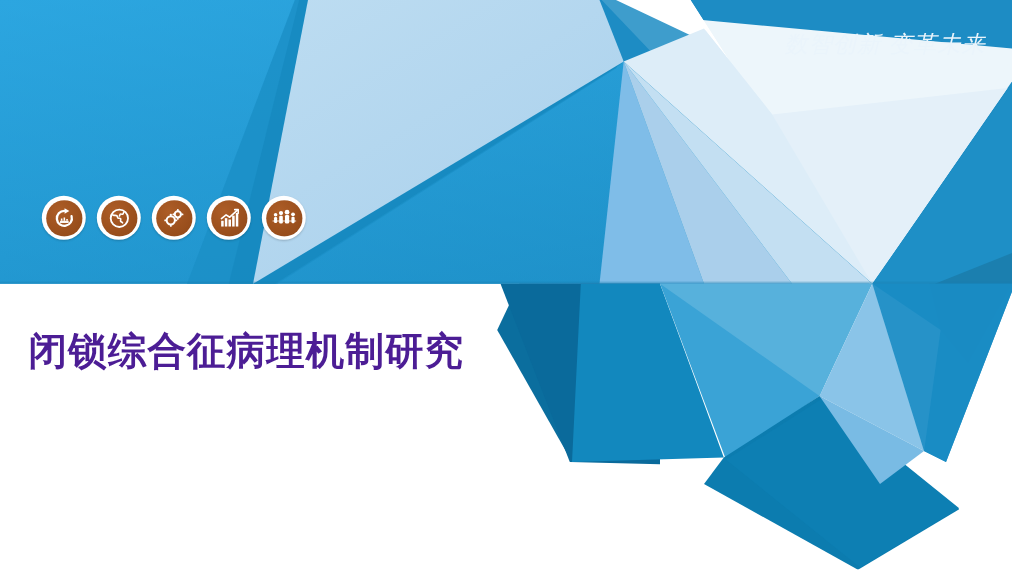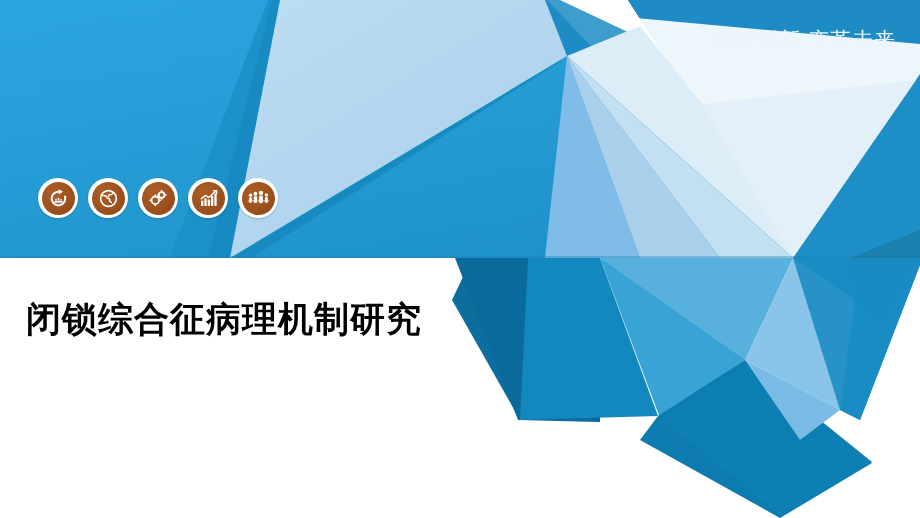--- a/index.html
+++ b/index.html
@@ -28,20 +28,21 @@
   }
   .tagline {
     position: absolute;
     right: 24px;
     top: 26px;
     font-size: 21px;
     letter-spacing: 1px;
     color: #eaf4fb;
     font-family: "Liberation Sans", "DejaVu Sans", sans-serif;
     white-space: nowrap;
+    font-style: italic;
   }
   .icon-row {
     position: absolute;
     left: 38px;
     top: 178px;
     display: flex;
     gap: 10px;
     align-items: center;
   }
   .icon-badge {
@@ -67,21 +68,21 @@
   }
   .icon-badge svg {
     display: block;
   }
   .title {
     position: absolute;
     left: 26px;
     top: 296px;
     font-size: 35px;
     font-weight: bold;
-    color: #000000;
+    color: #4c1d95;
     letter-spacing: 1px;
     font-family: "Liberation Sans", "DejaVu Sans", sans-serif;
     white-space: nowrap;
   }
 </style>
 </head>
 <body>
 
 <div class="slide">
 

